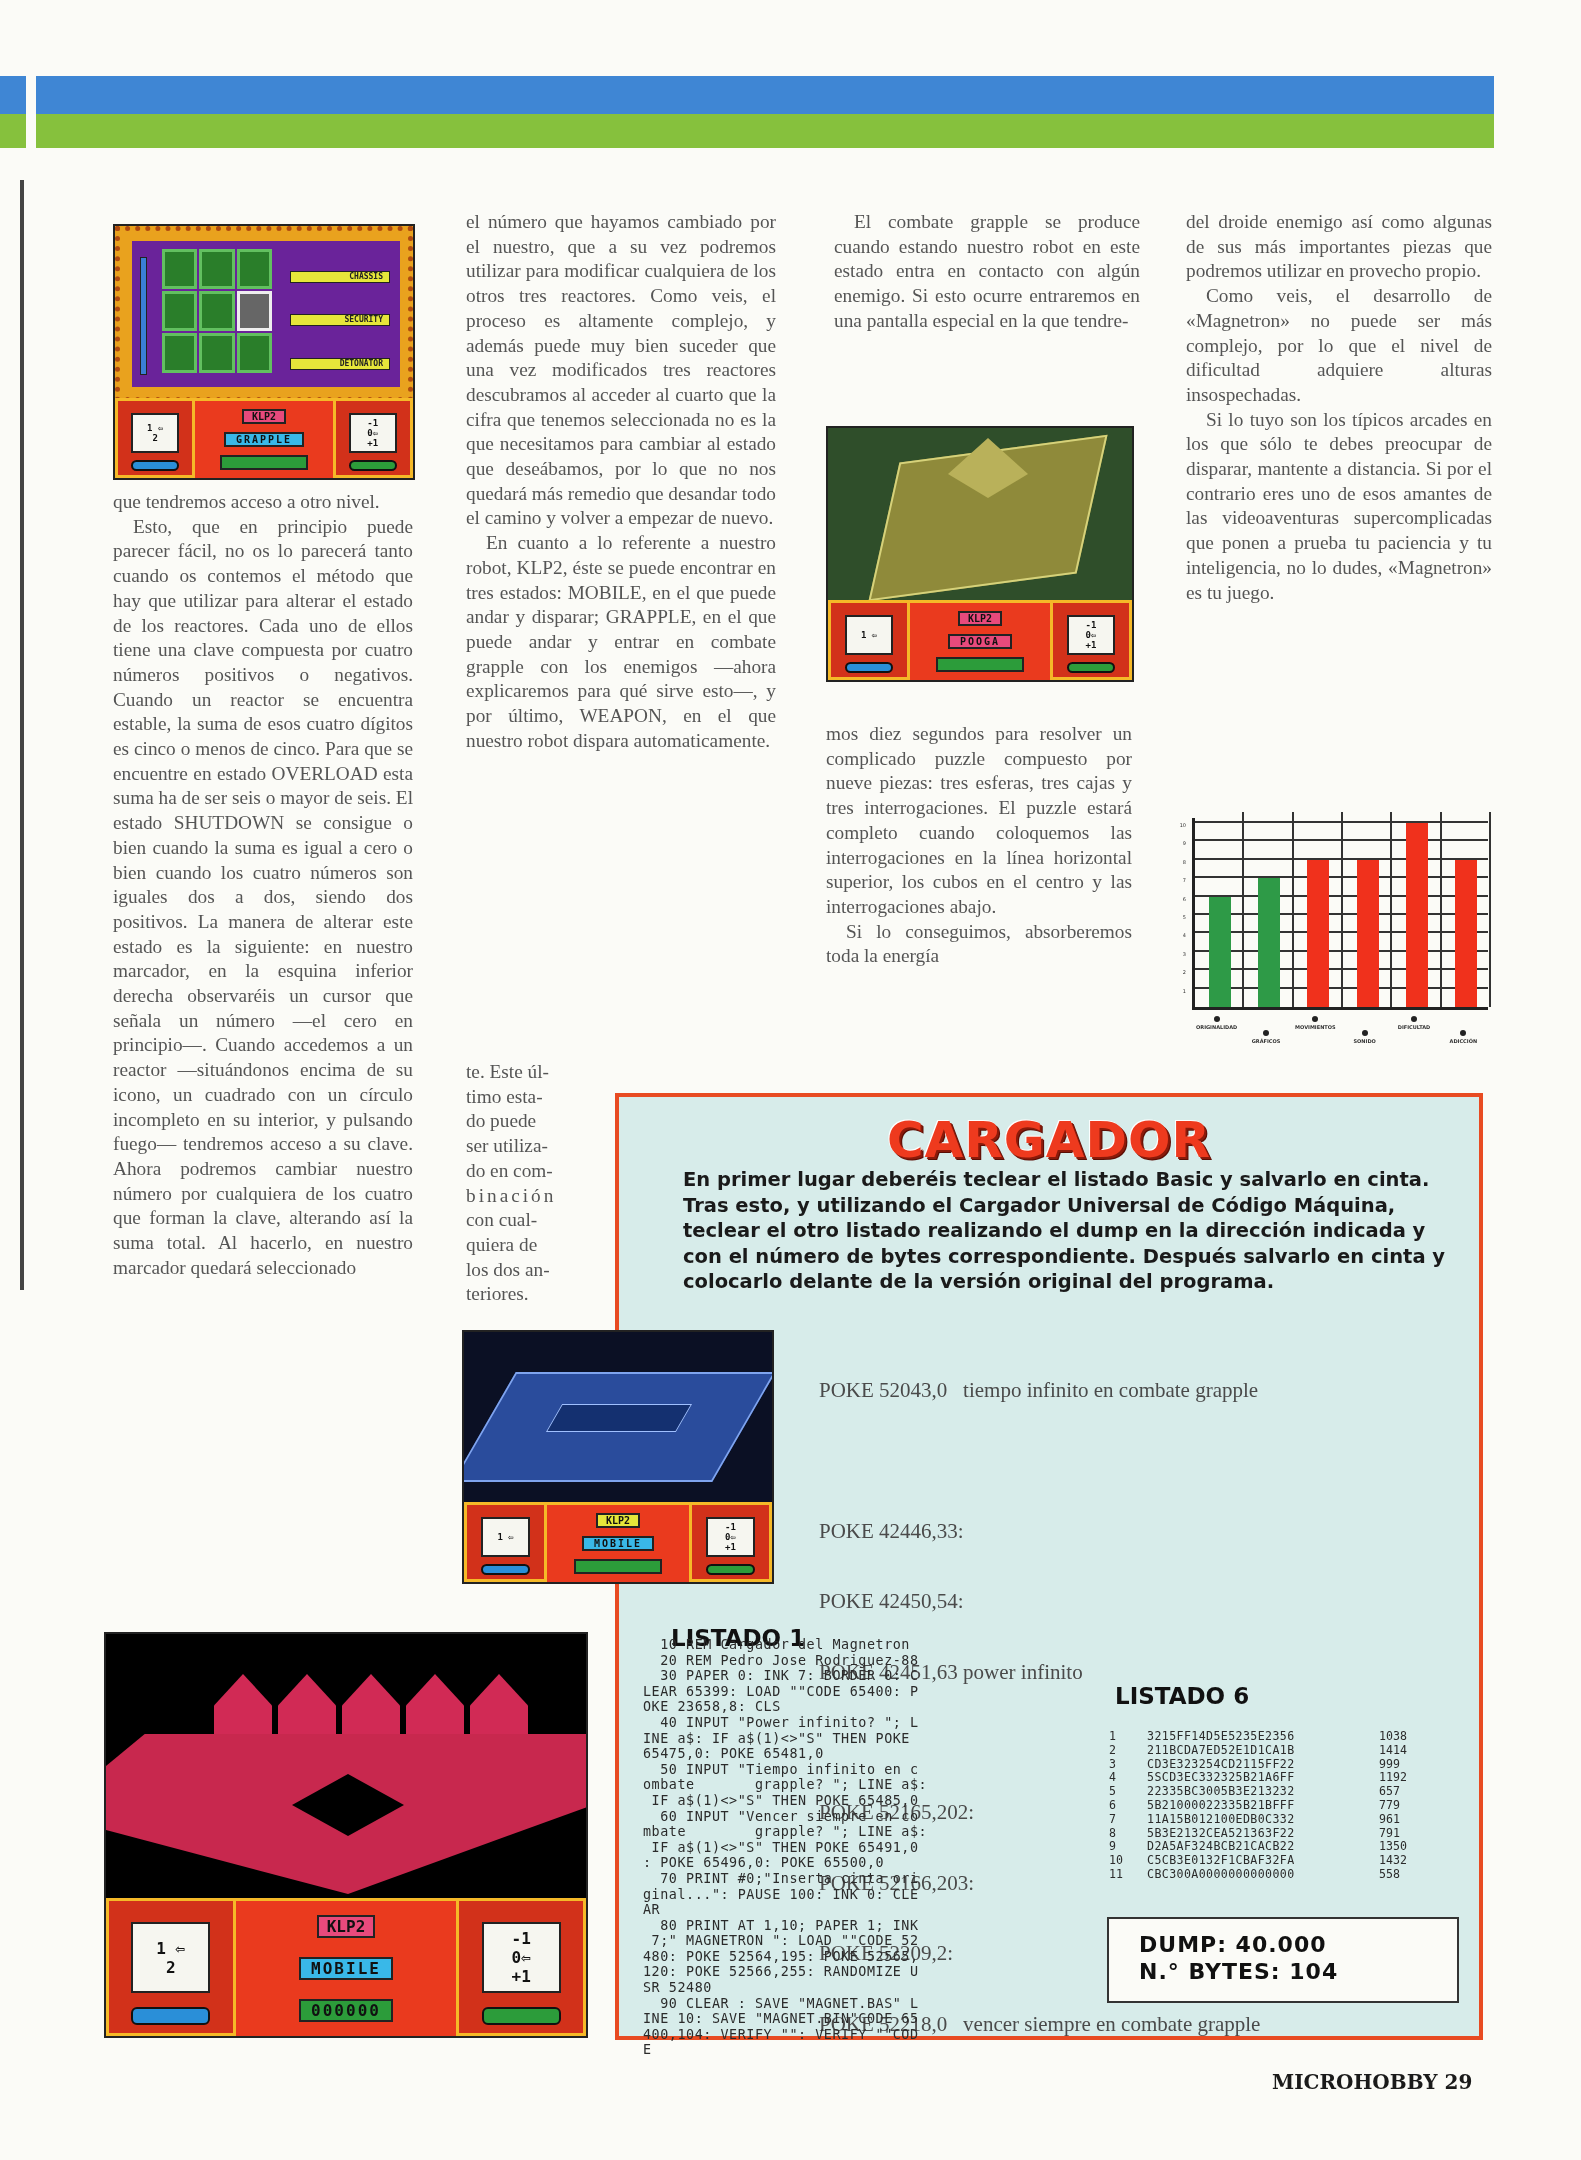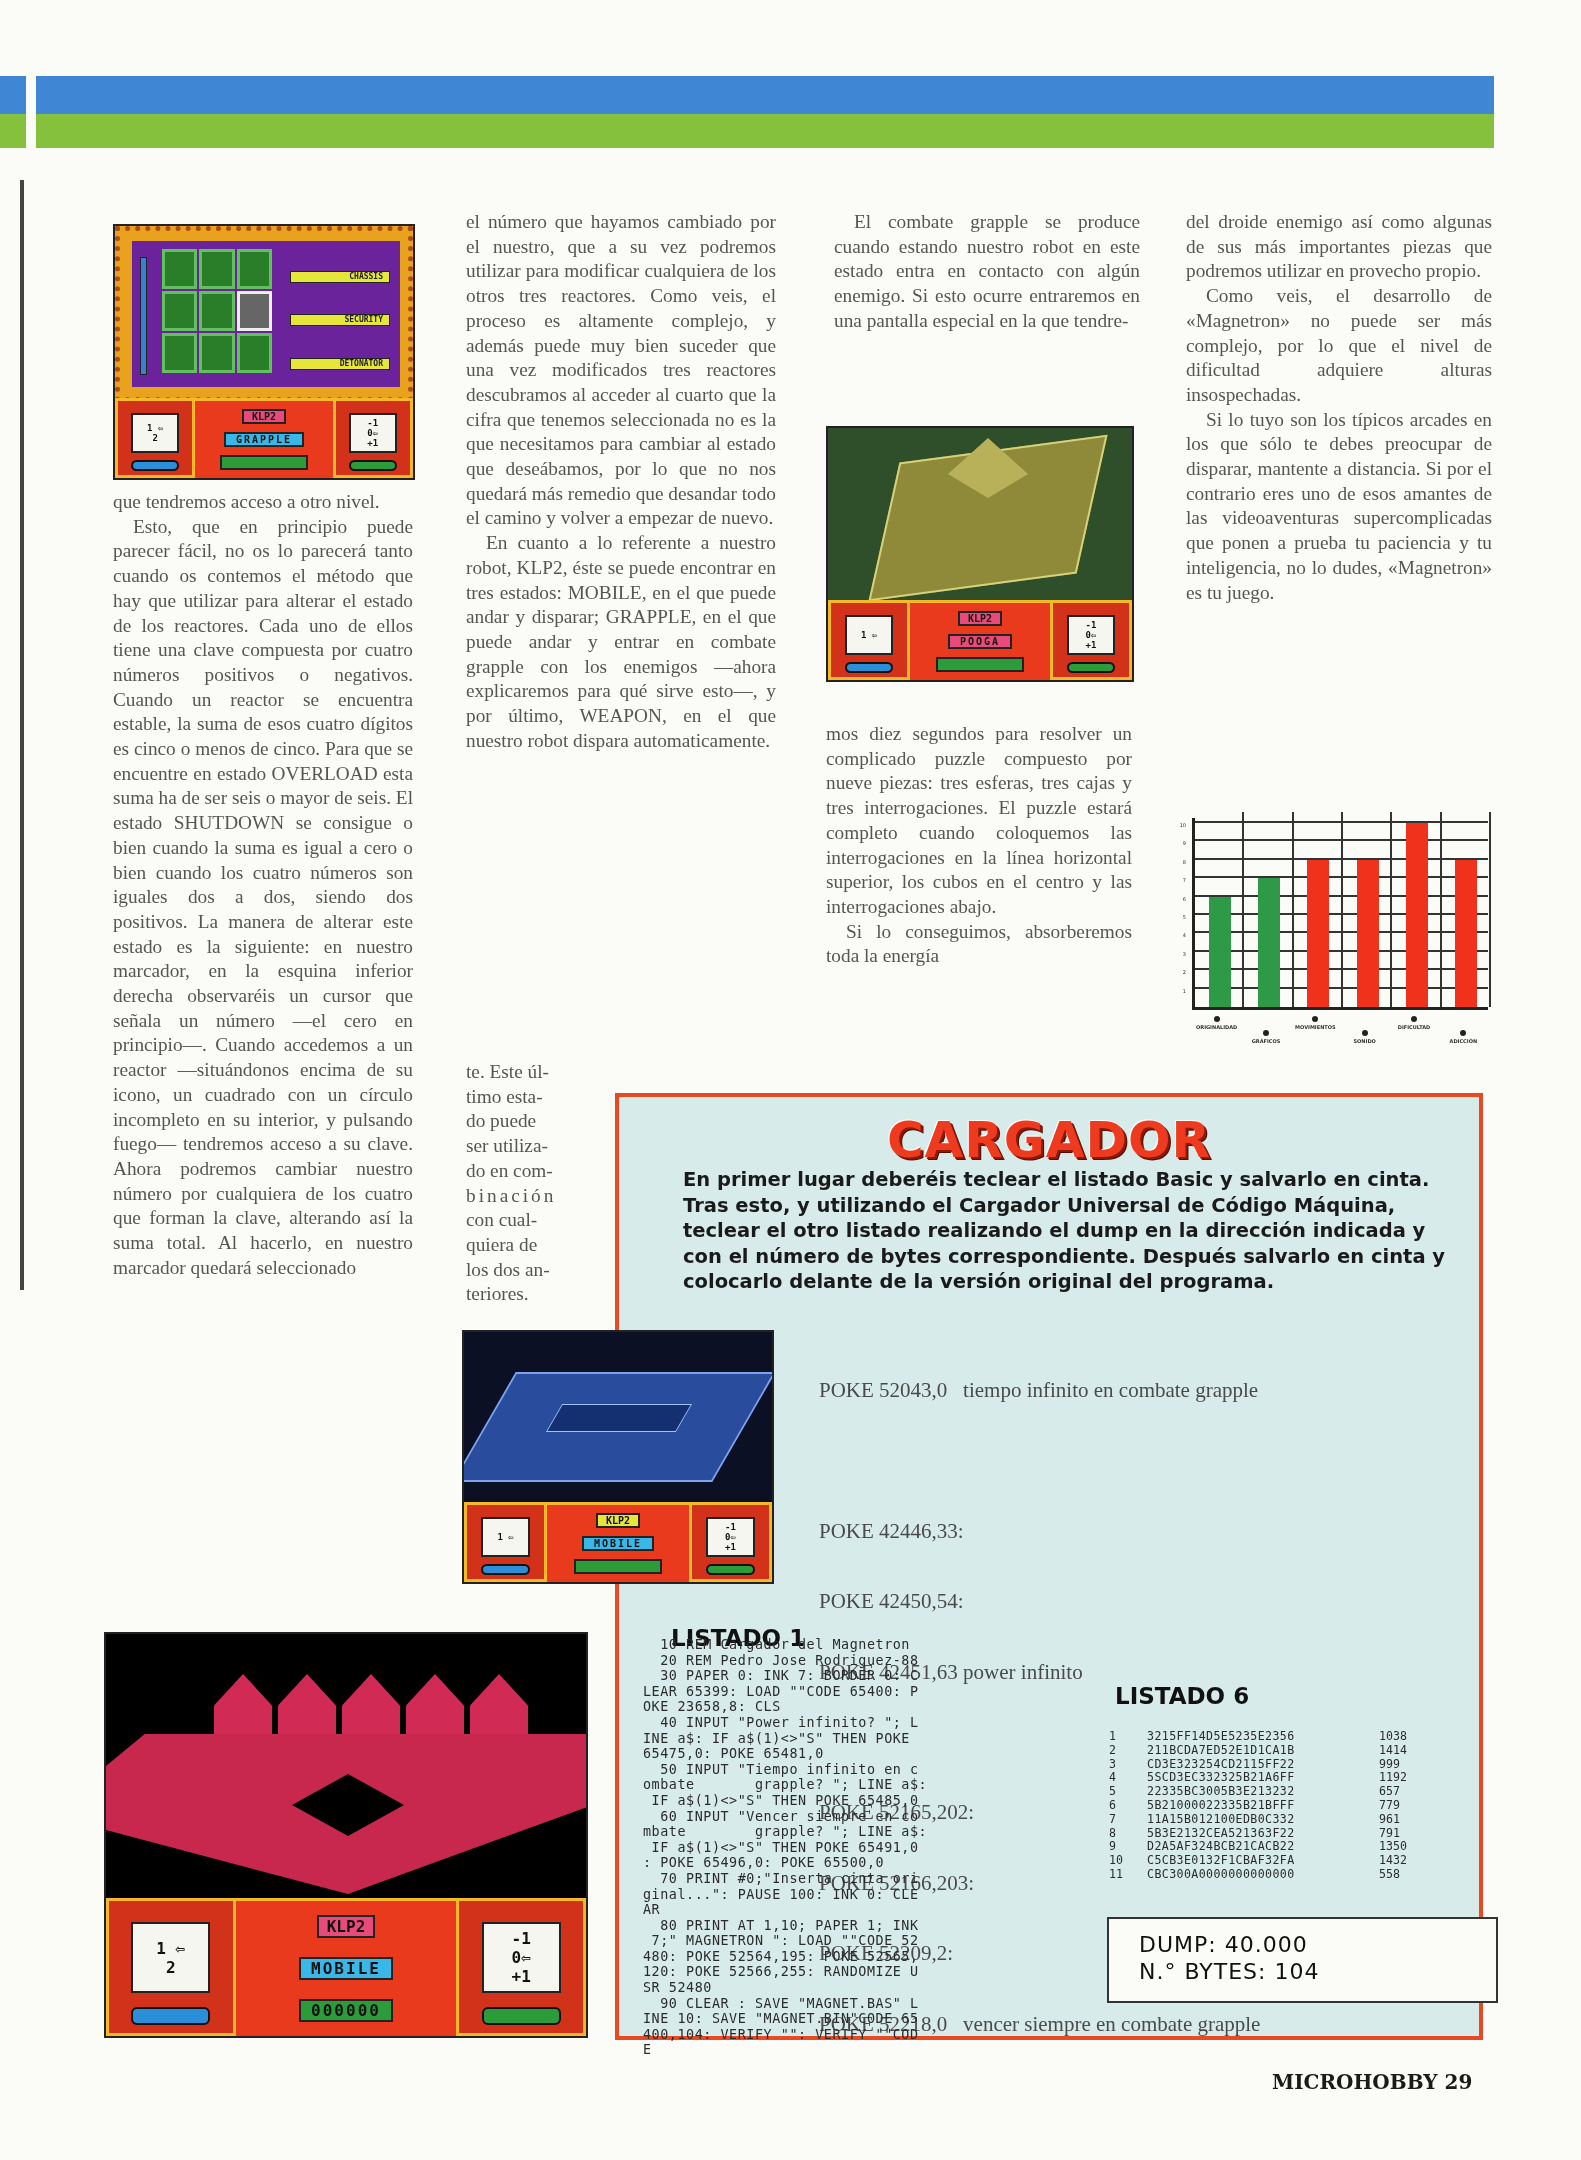--- a/index.html
+++ b/index.html
@@ -45,21 +45,21 @@
   .cargador-title { position: absolute; left: 0; right: 0; top: 14px; text-align: center; font-family: "DejaVu Sans", sans-serif; font-weight: 900; font-size: 50px; letter-spacing: 1px; color: #ee3a1e; text-shadow: 2px 2px 0 #8b1a0a, -1px -1px 0 #fff, 3px 3px 0 #5a0e05; }
   .cargador-intro { position: absolute; left: 34px; top: 70px; width: 780px; font-family: "DejaVu Sans", sans-serif; font-weight: bold; font-size: 19.5px; line-height: 25.5px; color: #1a1a1a; margin-left: 30px; }
   .pokes { position: absolute; left: 200px; top: 235px; font-family: "Liberation Serif", "DejaVu Serif", serif; font-size: 21px; line-height: 23.5px; color: #4a4a4a; white-space: pre; }
   .pokes .gap { height: 23px; }
   .listado-title { position: absolute; font-family: "DejaVu Sans", sans-serif; font-weight: 900; font-size: 23px; color: #111; }
   .listing1 { position: absolute; left: 24px; top: 540px; width: 430px; font-family: "DejaVu Sans Mono", "Liberation Mono", monospace; font-size: 13.4px; line-height: 15.6px; color: #2b2b2b; white-space: pre; letter-spacing: 0.55px; }
   .listing2 { position: absolute; left: 490px; top: 633px; font-family: "DejaVu Sans Mono", "Liberation Mono", monospace; font-size: 11.6px; line-height: 13.8px; color: #2b2b2b; }
   .listing2 .row { display: flex; white-space: pre; }
   .listing2 .n { width: 38px; }
   .listing2 .hex { width: 232px; letter-spacing: 0.4px; }
-  .dumpbox { position: absolute; left: 488px; top: 820px; width: 391px; height: 86px; background: #fbfbf7; border: 2px solid #333; padding: 12px 0 0 30px; font-family: "DejaVu Sans", sans-serif; font-weight: 400; font-size: 22px; line-height: 27px; color: #111; letter-spacing: 1px; }
+  .dumpbox { position: absolute; left: 488px; top: 820px; width: 352px; height: 86px; background: #fbfbf7; border: 2px solid #333; padding: 12px 0 0 30px; font-family: "DejaVu Sans", sans-serif; font-weight: 700; font-size: 22px; line-height: 27px; color: #111; letter-spacing: 1px; }
 
   .footer { position: absolute; left: 1272px; top: 2070px; font-family: "DejaVu Serif", serif; font-weight: bold; font-size: 20px; color: #1a1a1a; }
 </style>
 </head>
 <body>
 
 <div class="banner-stub">
     <div class="b"></div>
     <div class="g"></div>
   </div>

